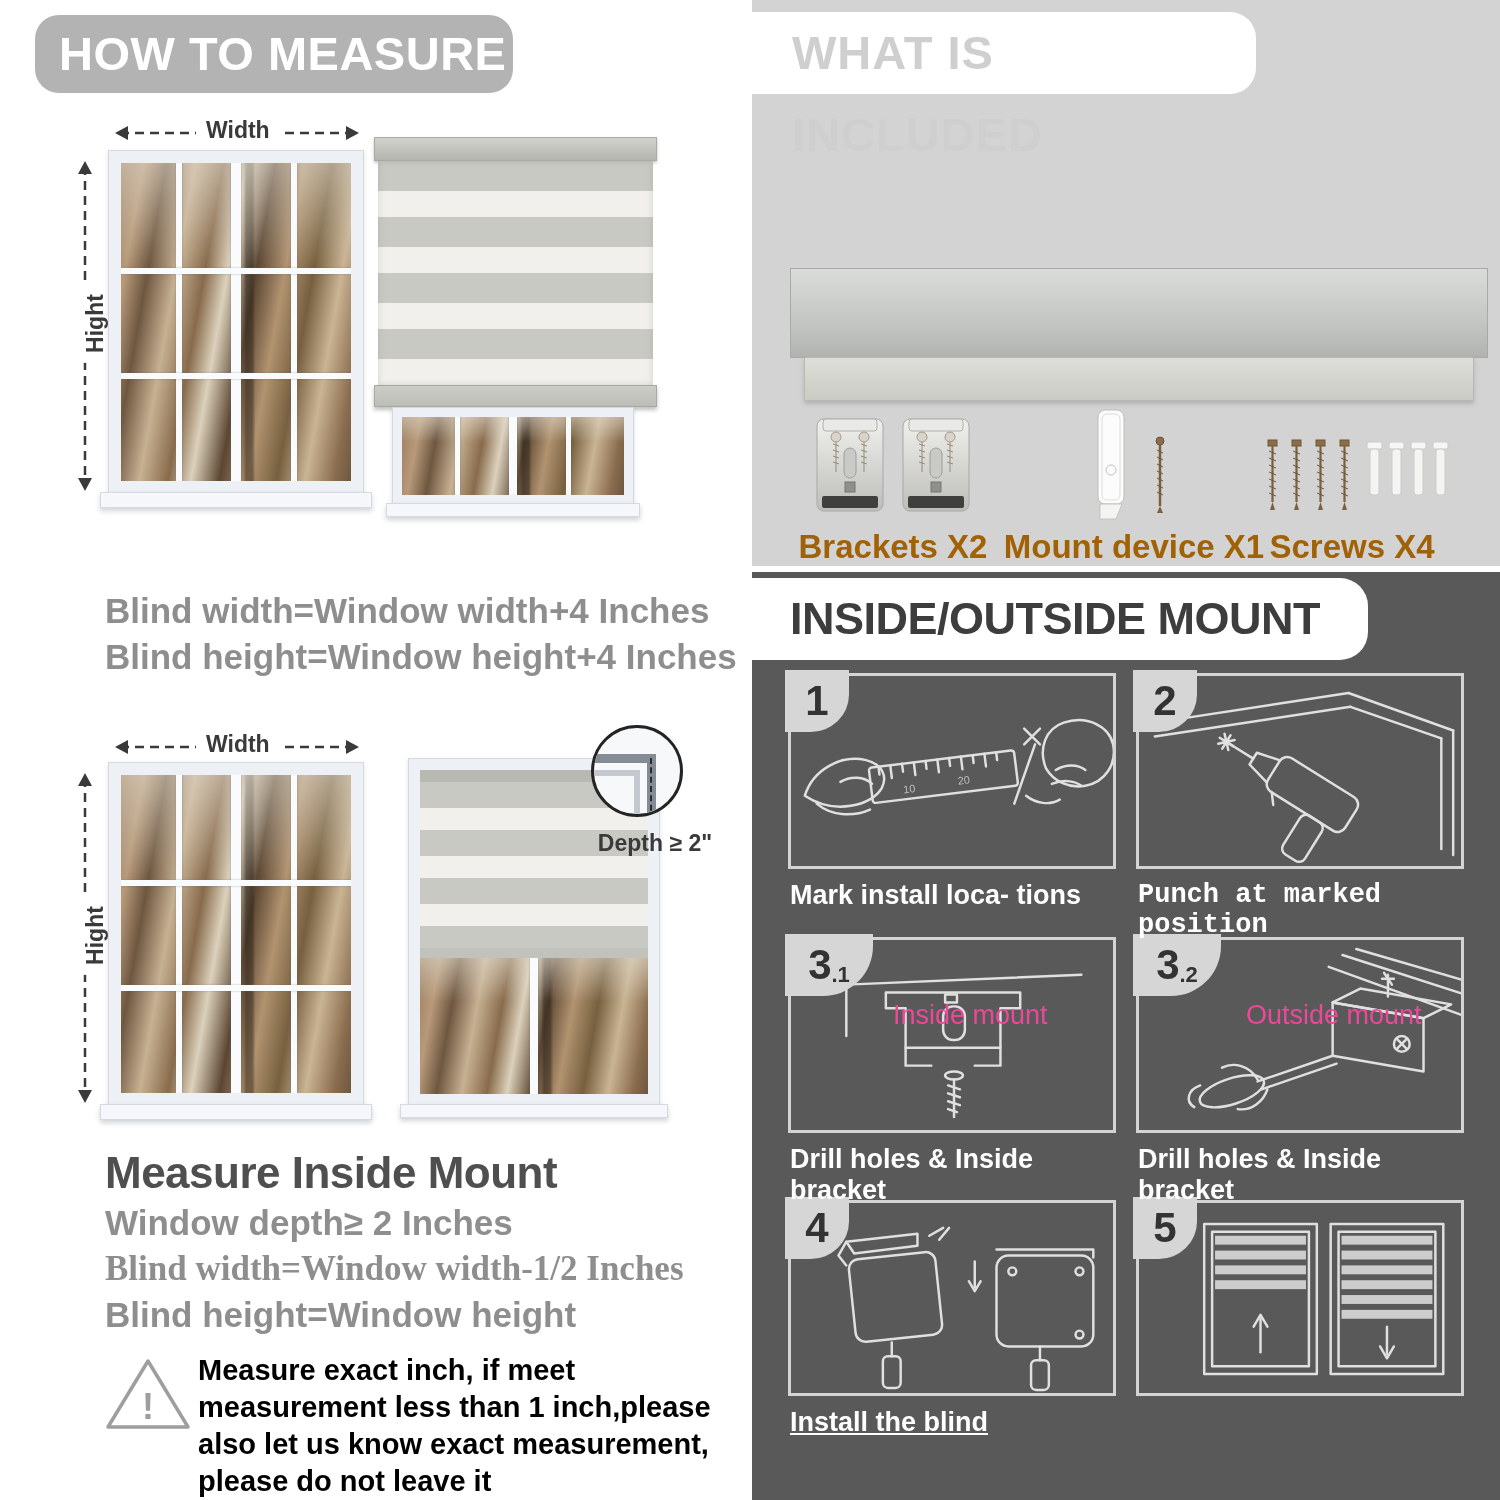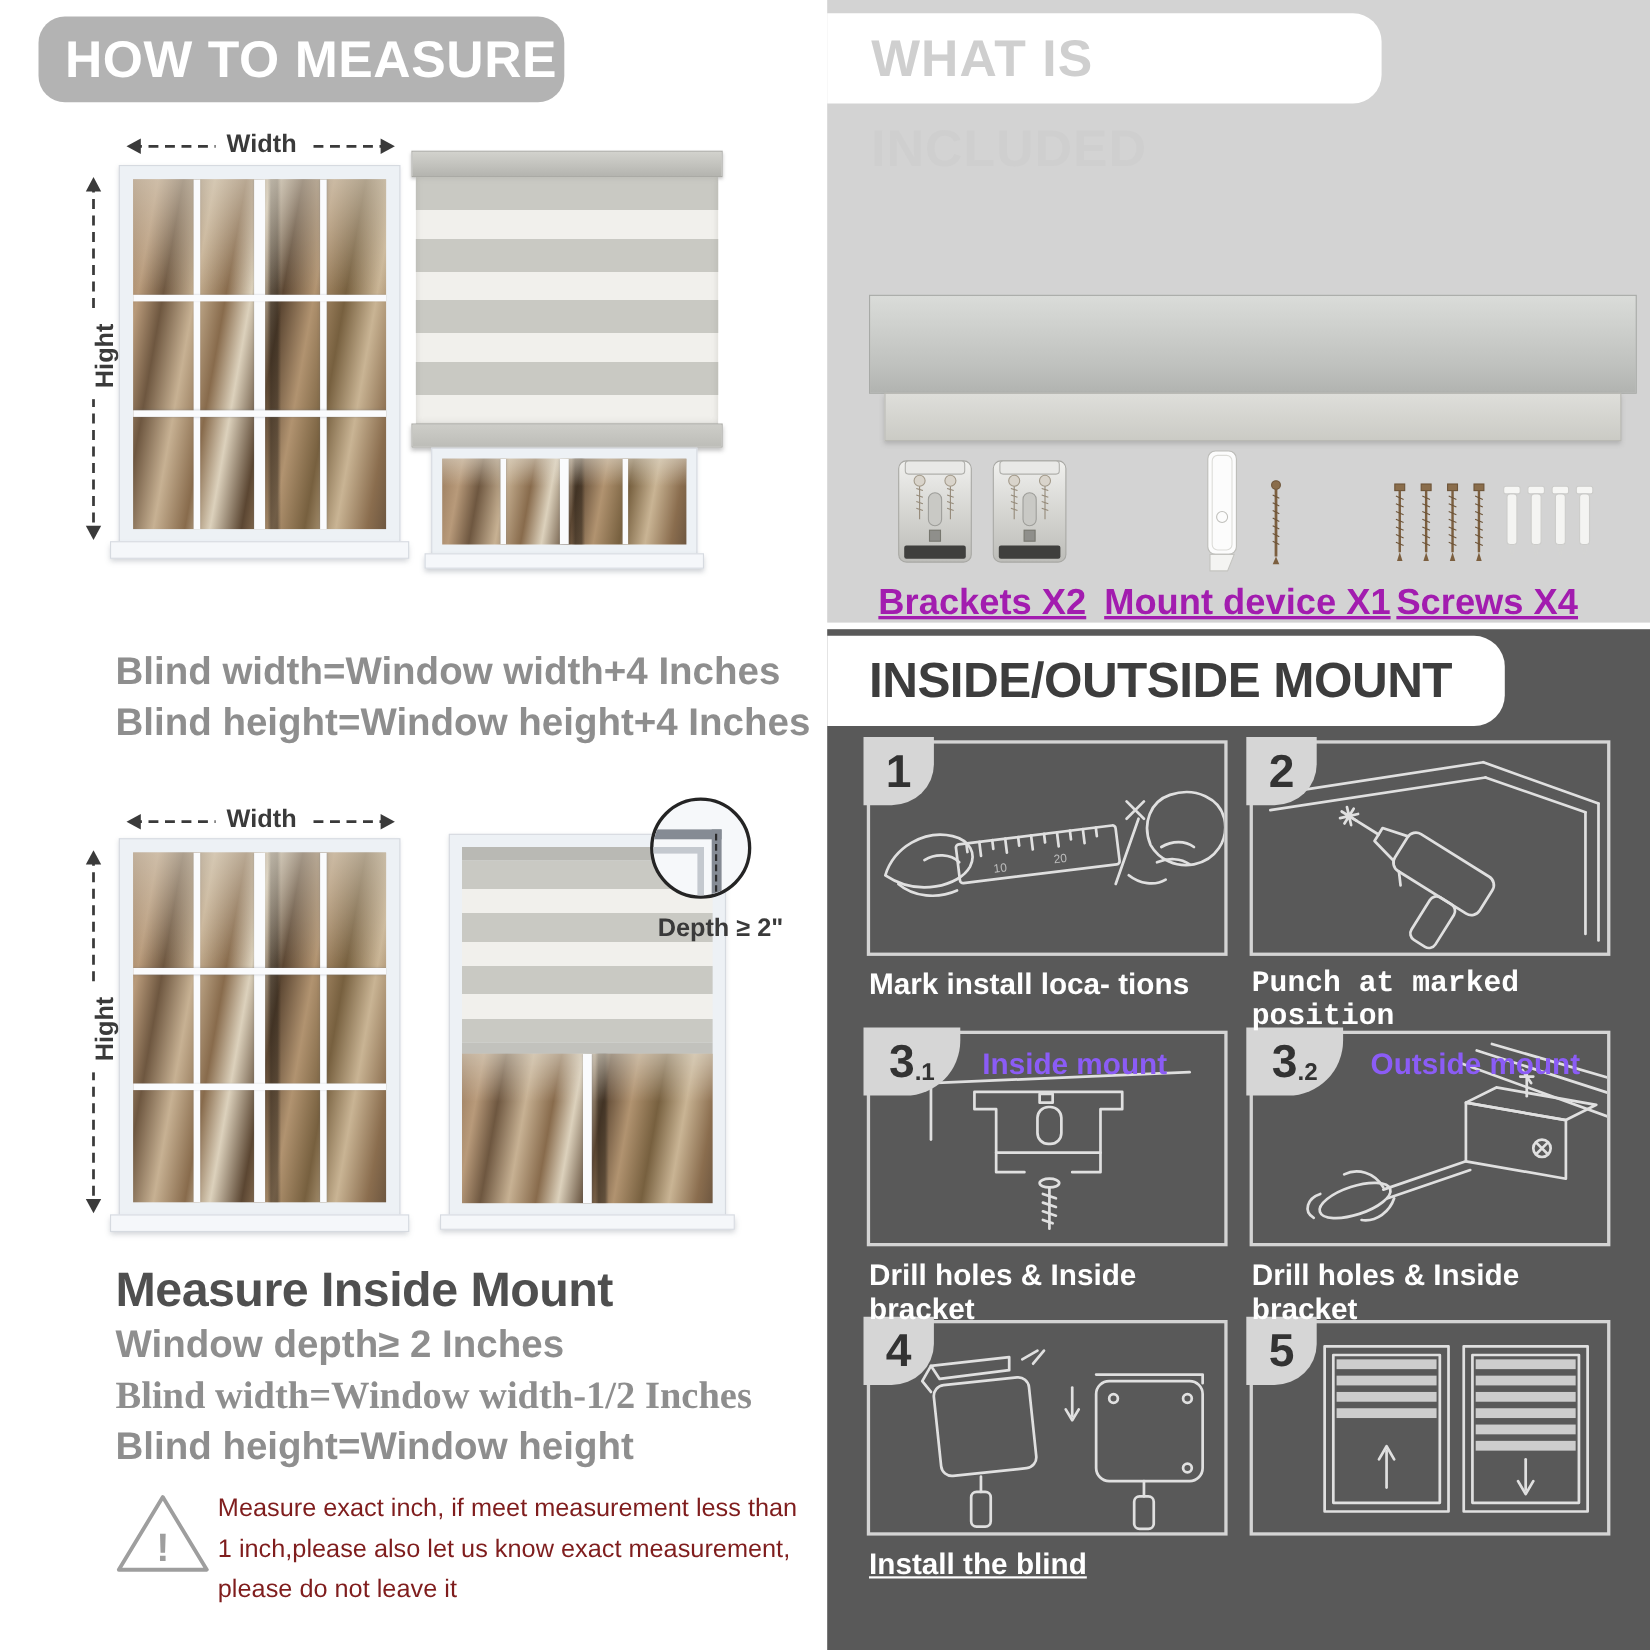--- a/index.html
+++ b/index.html
@@ -51,50 +51,50 @@
   .depth-circle{border:3px solid #242424;border-radius:50%;background:#f6f8fa;overflow:hidden;
                 box-sizing:border-box;}
   .dc-a{position:absolute;left:-30px;top:26px;right:24px;bottom:-30px;
         border-top:9px solid #858b94;border-right:9px solid #858b94;}
   .dc-b{position:absolute;left:-30px;top:42px;right:40px;bottom:-30px;
         border-top:6px solid #c4c9cf;border-right:6px solid #c4c9cf;}
   .dc-dash{position:absolute;top:30px;bottom:-6px;right:28px;border-left:2px dashed #2c2c2c;}
   .depth-label{color:#3a3a3a;font-weight:bold;font-size:23px;text-align:center;}
 
   
-  .warn-text{color:#7f1d1d;font-weight:normal;font-size:23px;line-height:37px;}
+  .warn-text{color:#000000;font-weight:bold;font-size:29px;line-height:37px;}
   .warn-bang{color:#9e9e9e;font-weight:bold;font-size:36px;text-align:center;}
 
   
   .panel-light{left:752px;top:0;width:748px;height:566px;background:#d3d3d3;}
   .inc-header{left:752px;top:12px;width:504px;height:82px;background:#ffffff;
               border-radius:0 26px 26px 0;color:#cfcfcf;font-weight:bold;font-size:47px;
               line-height:82px;padding-left:40px;box-sizing:border-box;letter-spacing:1px;}
   .inc-title{left:752px;top:196px;width:748px;text-align:center;color:#7d7d7d;
              font-weight:bold;font-size:37px;}
   .rail-top{left:790px;top:268px;width:698px;height:90px;
             background:linear-gradient(180deg,#dadcd9 0%,#cfd1ce 30%,#bfc1be 72%,#b1b3b0 100%);
             border:1px solid #a8aaa7;box-sizing:border-box;}
   .rail-fabric{left:804px;top:357px;width:670px;height:44px;
             background:linear-gradient(180deg,#dededa,#cbcbc5);
             border:1px solid #b9b9b3;box-sizing:border-box;box-shadow:0 3px 4px rgba(120,120,120,.35);}
-  .inc-label{top:528px;text-align:center;color:#a21caf;font-weight:bold;font-size:33px;text-decoration:underline;}
+  .inc-label{top:528px;text-align:center;color:#a16207;font-weight:bold;font-size:33px;}
 
   .panel-dark{left:752px;top:572px;width:748px;height:928px;background:#595959;}
   .mnt-header{left:752px;top:578px;width:616px;height:82px;background:#ffffff;
               border-radius:0 28px 28px 0;color:#3d3d3d;font-weight:bold;font-size:45px;
               line-height:82px;padding-left:38px;box-sizing:border-box;letter-spacing:-.5px;}
   .step{width:328px;height:196px;border:3px solid #d4d4d4;box-sizing:border-box;
         background:#595959;overflow:hidden;}
   .badge{position:absolute;left:-3px;top:-3px;width:64px;height:62px;background:#d6d6d6;
          border-radius:0 0 60% 0;color:#333333;font-weight:bold;font-size:42px;
          display:flex;align-items:center;justify-content:center;}
   .badge.wide{width:88px;border-radius:0 0 50px 0;}
   .badge .sub{font-size:22px;align-self:flex-end;margin-bottom:8px;}
-  .step-title{position:absolute;color:#8b5cf6;font-weight:bold;font-size:27px;}
+  .step-title{position:absolute;color:#ec4899;font-weight:normal;font-size:27px;margin-top:48px;}
   .caption{color:#ffffff;font-weight:bold;font-size:27px;}
 
   .sketch *{stroke:#e0e0e0;fill:none;stroke-width:2.5;stroke-linecap:round;stroke-linejoin:round;}
   .sketch .fillbar{fill:#cdcdcd;stroke:none;}
   .sketch text{stroke:none;fill:#bdbdbd;}
 </style>
 </head>
 <body>
 
 <div class="canvas">

